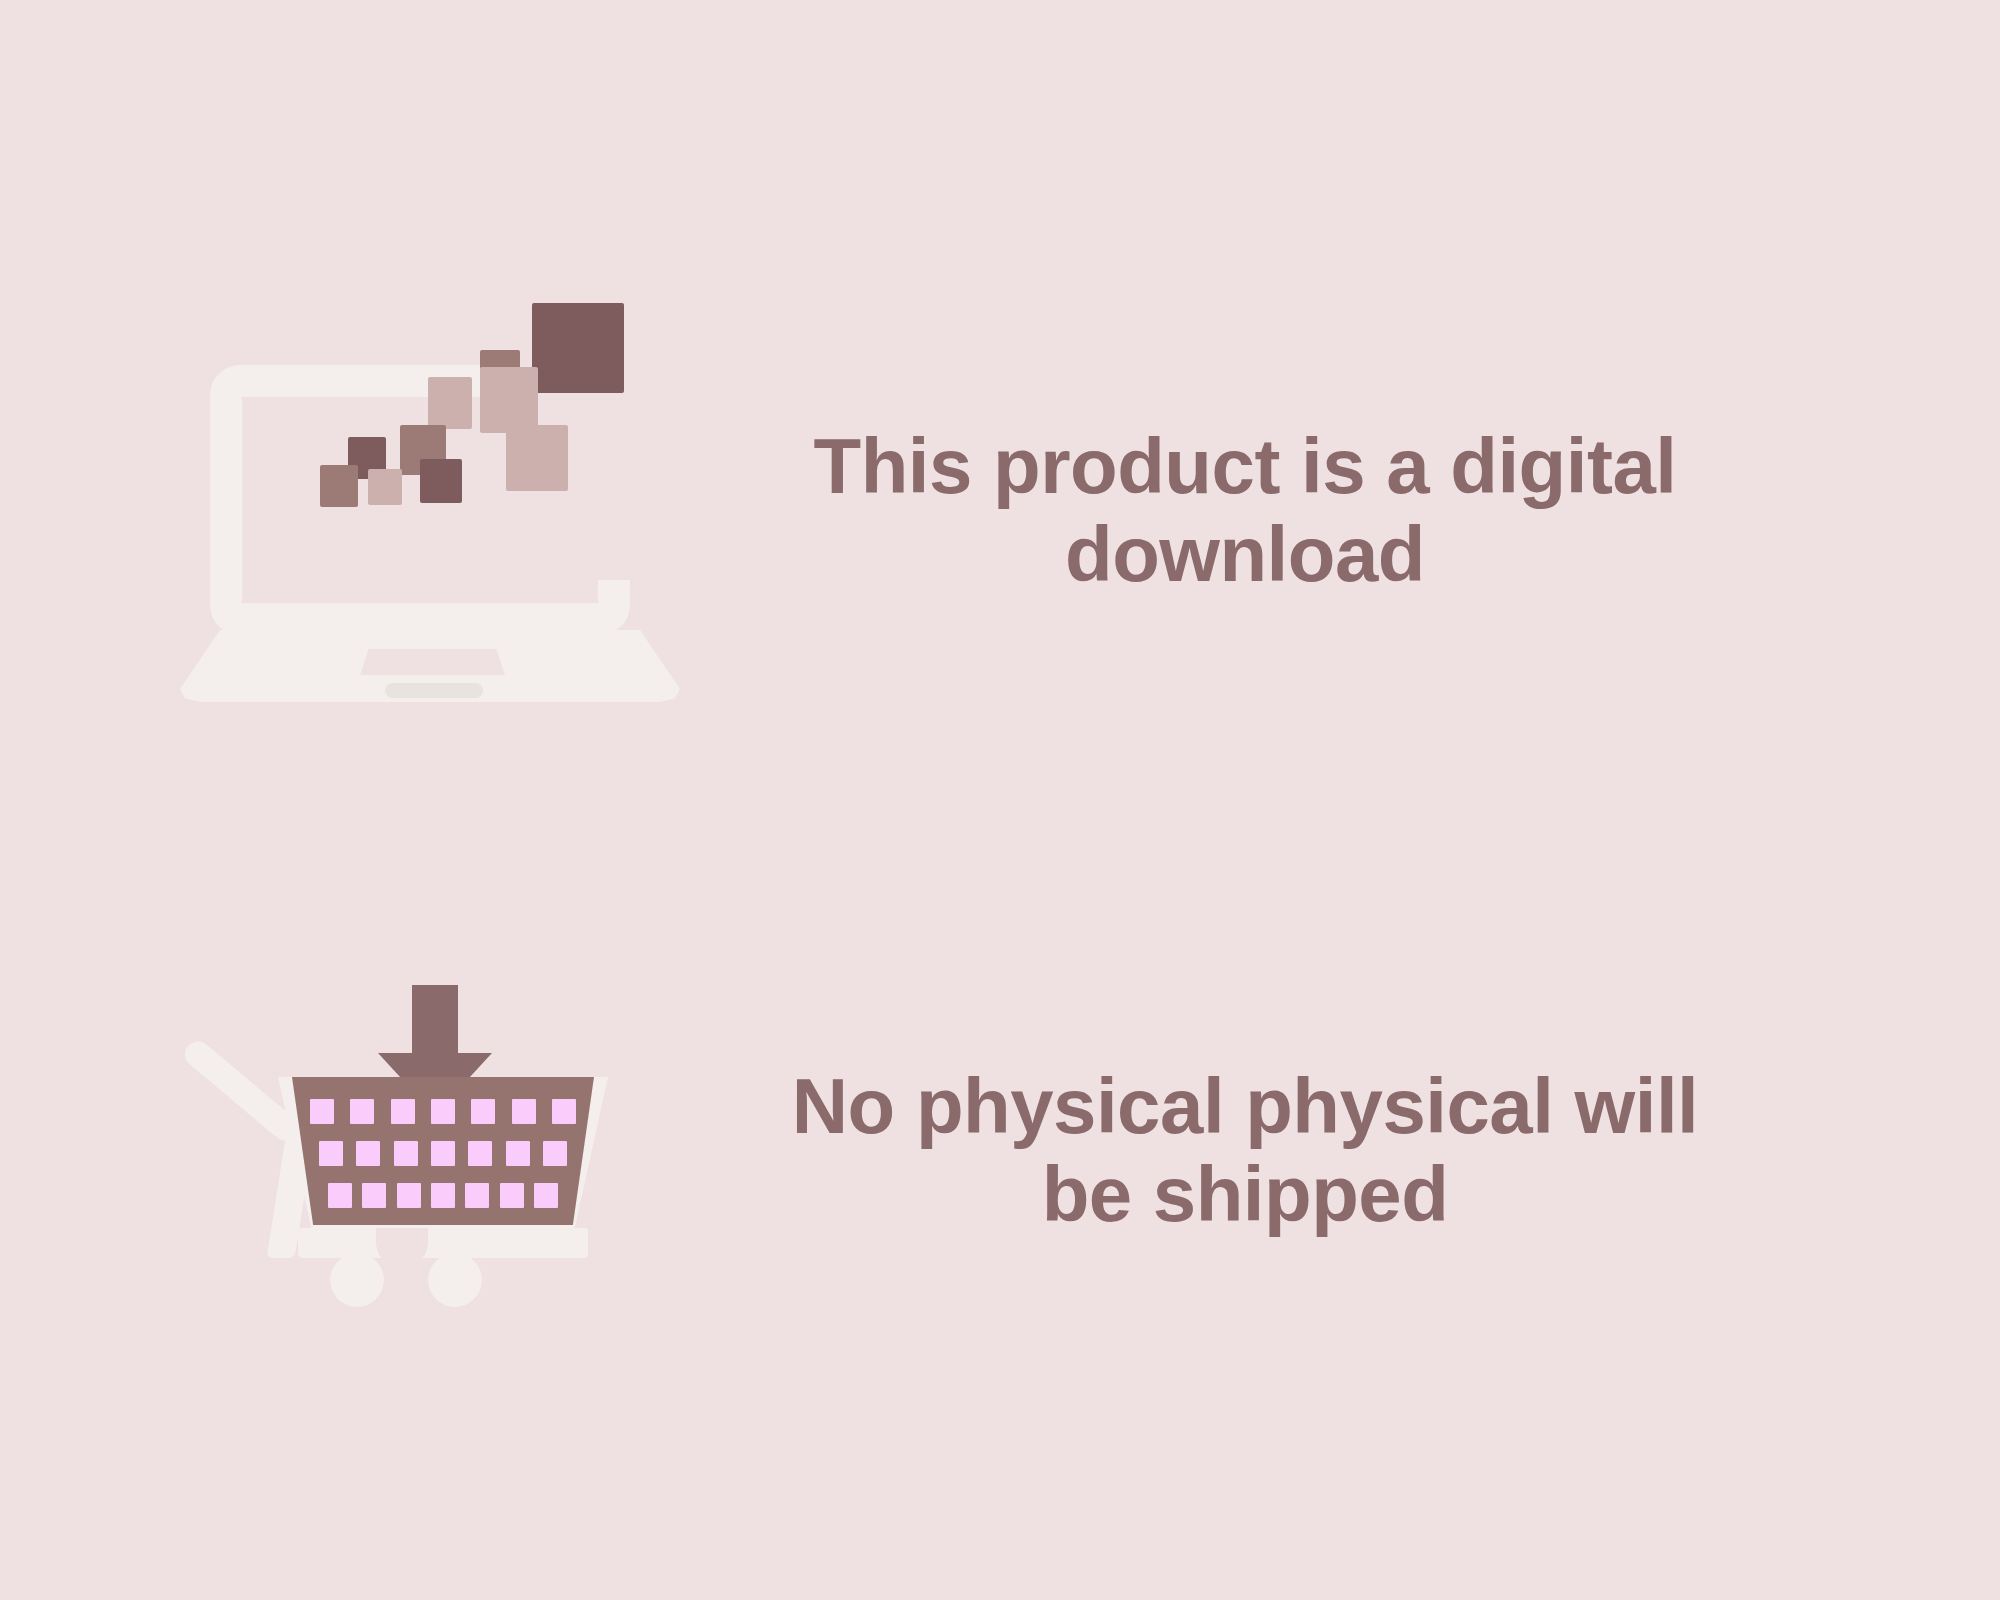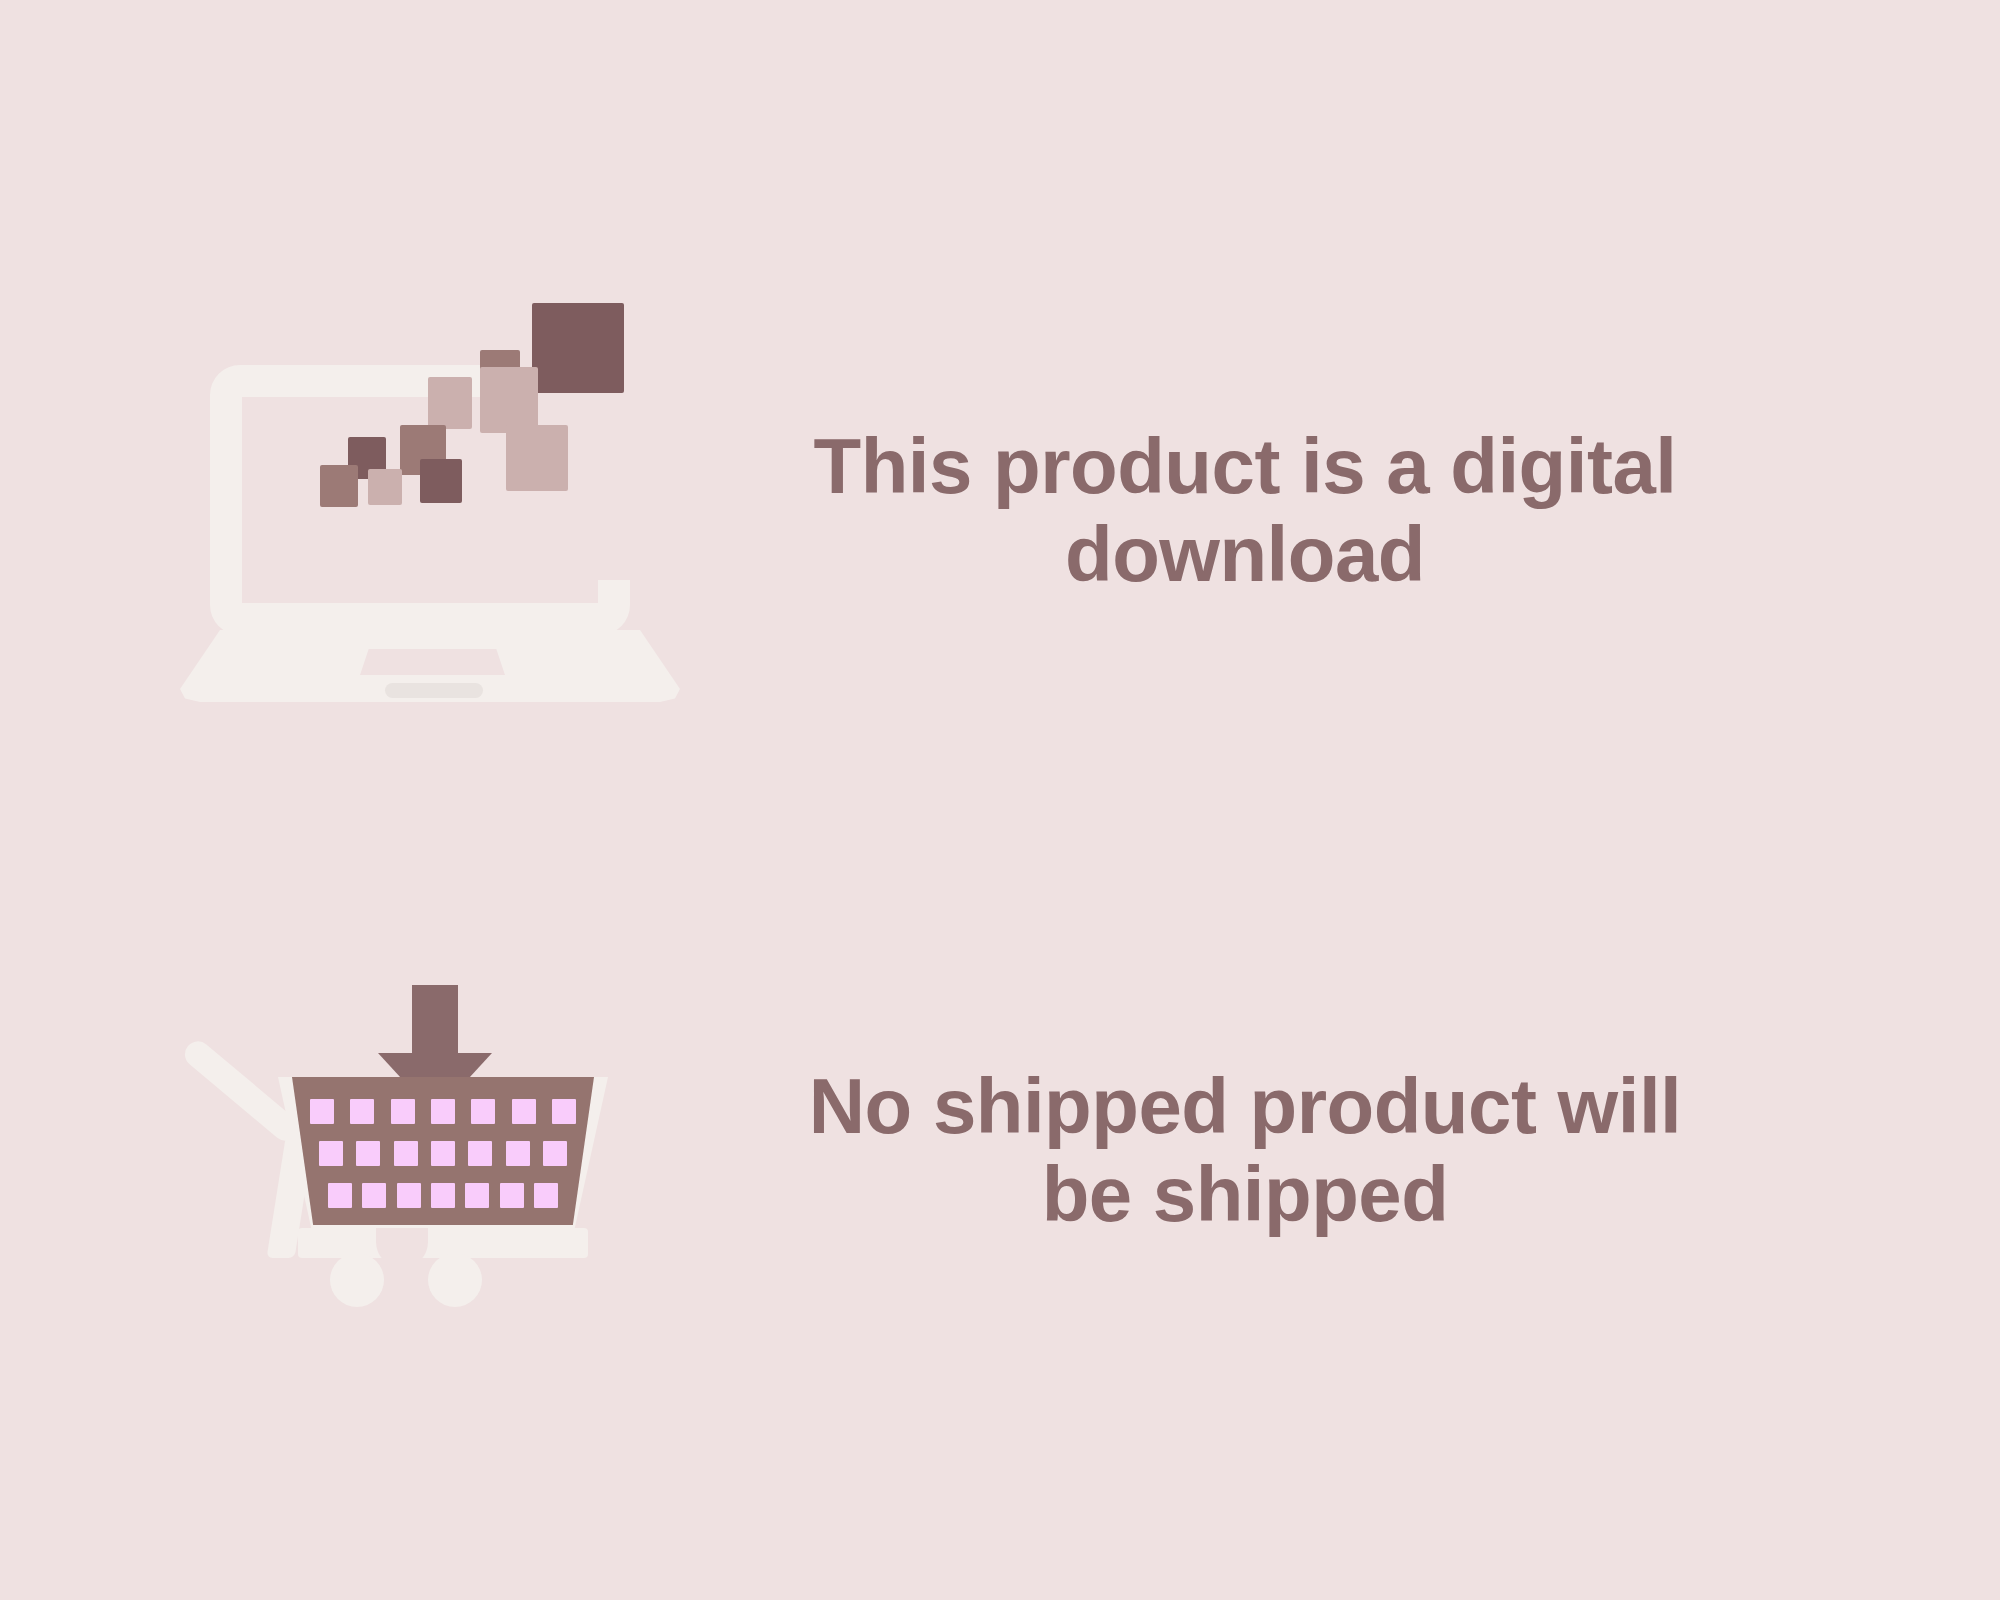--- a/index.html
+++ b/index.html
@@ -209,18 +209,18 @@
           <div class="cart-cell" style="left: 207.667px; top: 106px; width: 24px; height: 25px; background: rgb(249, 204, 251);"></div>
           <div class="cart-cell" style="left: 242px; top: 106px; width: 24px; height: 25px; background: rgb(249, 204, 251);"></div>
         </div>
       <div class="cart-bottom"></div>
       <div class="cart-wheel-cut"></div>
       <div class="cart-wheel w1"></div>
       <div class="cart-wheel w2"></div>
     </div>
 
     <div class="text-cell" id="text-shipping">
-      <div class="headline">No shipped product will
+      <div class="headline">No physical physical will
 be shipped</div>
     </div>
   </div>
 
 </div>
 
 </body></html>

